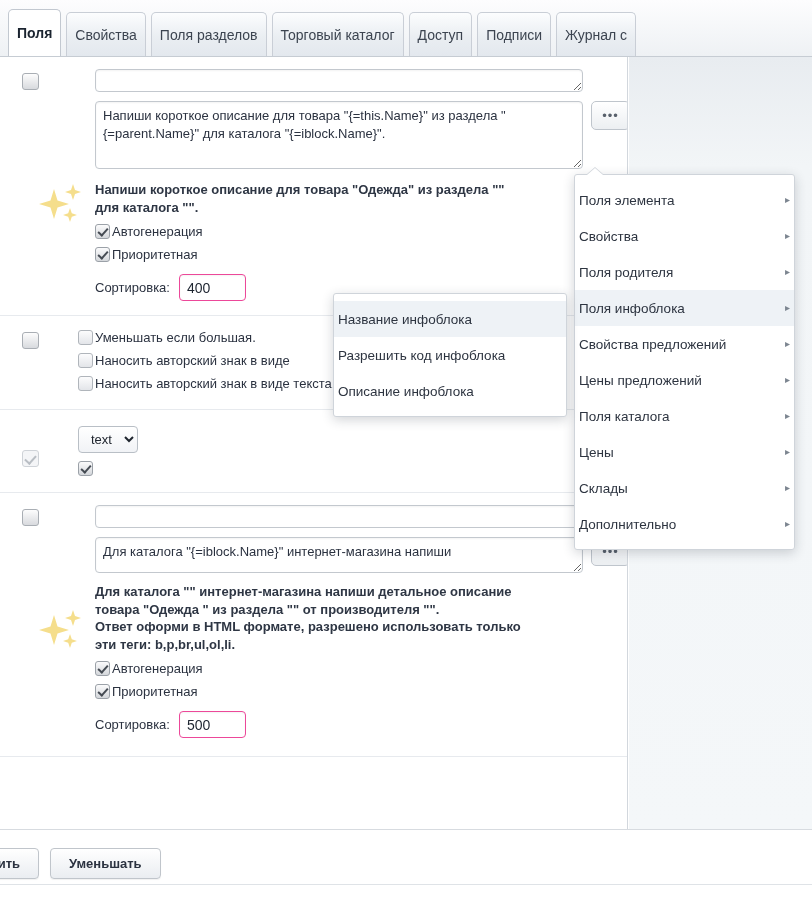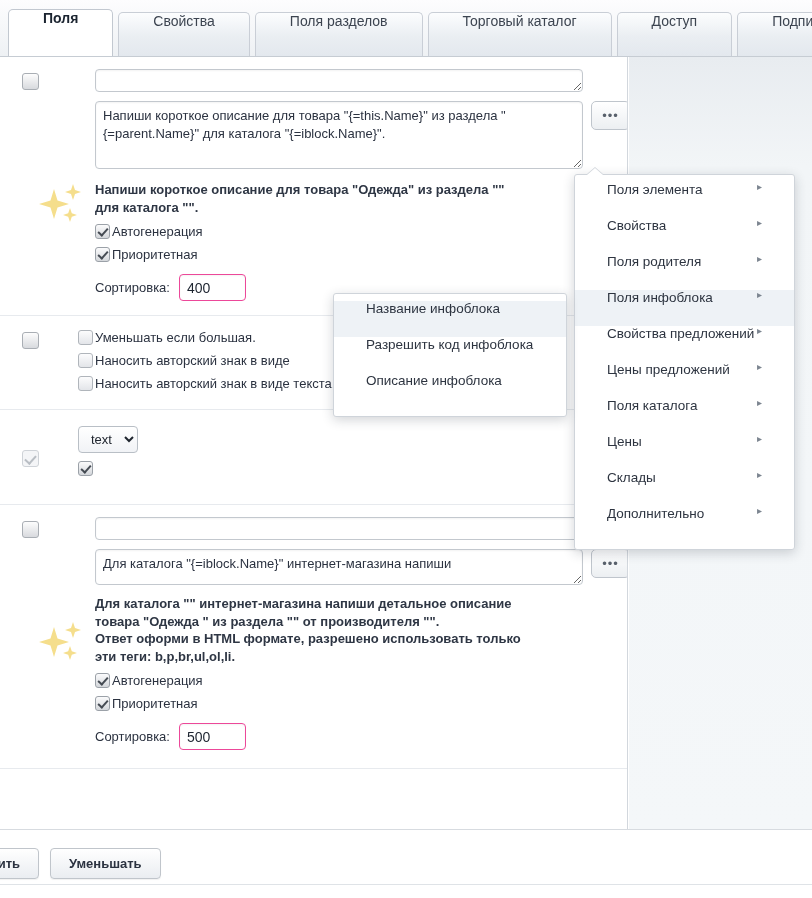--- a/index.html
+++ b/index.html
@@ -27,23 +27,23 @@
     background: linear-gradient(to bottom, #fdfdfe 0%, #eef1f4 100%);
     border-bottom: 1px solid #c6ccd3;
     padding-left: 8px;
     display: flex;
     align-items: flex-end;
     overflow: hidden;
   }
   .tab {
     height: 44px;
     margin-right: 5px;
-    padding: 0 34px;
+    padding: 0 8px;
     display: flex;
-    align-items: flex-start;
+    align-items: center;
     justify-content: center;
     font-size: 14px;
     color: #3c4450;
     background: linear-gradient(to bottom, #fcfdfe 0%, #eaeef2 55%, #e3e8ee 100%);
     border: 1px solid #c9ced6;
     border-bottom: none;
     border-radius: 5px 5px 0 0;
     white-space: nowrap;
     cursor: pointer;
     position: relative;
@@ -239,24 +239,24 @@
     border: 1px solid #cfd4da;
     border-radius: 3px;
     box-shadow: 0 3px 12px rgba(30,40,55,0.20);
     z-index: 60;
     padding: 7px 0;
   }
   .menu-main { left: 574px; top: 174px; width: 221px; }
   .menu-sub  { left: 333px; top: 293px; width: 234px; }
 
   .mi {
-    display: flex; align-items: flex-start;
+    display: flex; align-items: center;
     justify-content: space-between;
     height: 36px;
-    padding: 0 32px;
+    padding: 0 4px;
     font-size: 13.5px;
     color: #2d3440;
     cursor: pointer;
     white-space: nowrap;
   }
   .mi.hl { background: #eef2f6; }
   .mi .arrow { color: #7c8590; font-size: 10px; line-height: 1; }
 
   .menu-main:before {
     content: "";
@@ -389,21 +389,21 @@
               <span>Наносить авторский знак в виде</span>
             </div>
             <div class="cb-line">
               <span class="cbox plain"></span>
               <span>Наносить авторский знак в виде текста.</span>
             </div>
           </div>
         </div>
       </div>
 
-      <div class="row" style="padding-top:16px;padding-bottom:28px;">
+      <div class="row" style="padding-top:16px;padding-bottom:16px;">
         <div class="row-inner">
           <div class="marker dim" style="top:24px;"></div>
           <div style="margin-left:60px;">
             <select class="sel">
               <option>text</option>
               <option>html</option>
             </select>
             <div class="cb-line">
               <span class="cbox checked"></span>
             </div>

